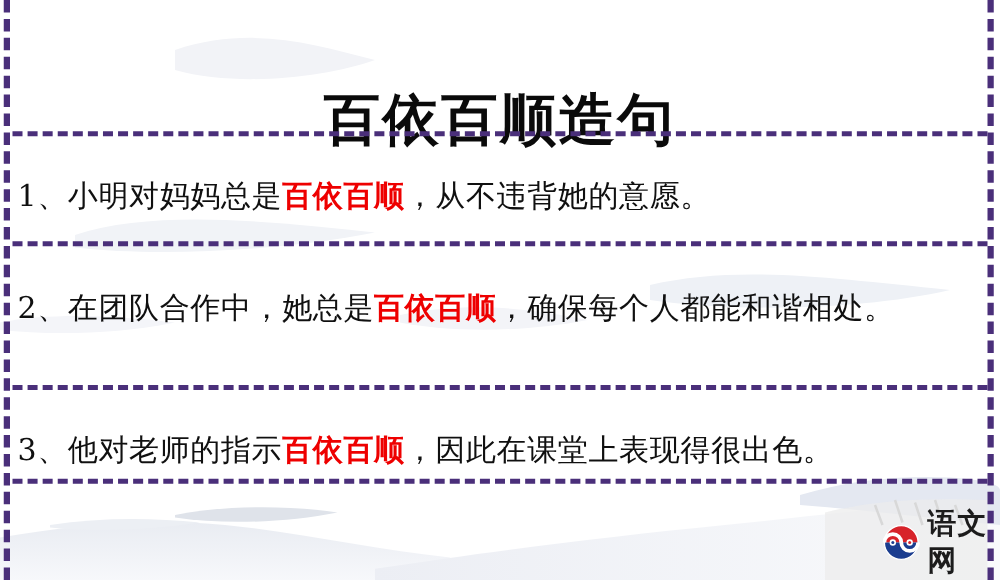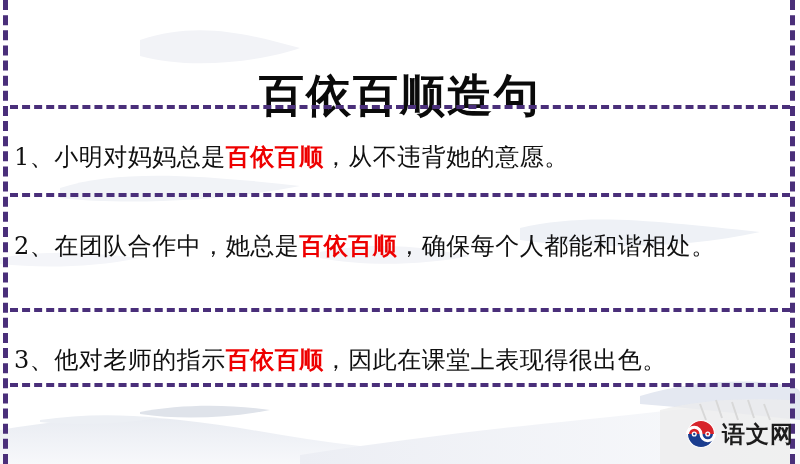--- a/index.html
+++ b/index.html
@@ -93,21 +93,21 @@
   .s3 { top: 328px; }
 
   .idiom {
     color: #ee0000;
     font-weight: 700;
   }
 
   
   .logo {
     position: absolute;
-    left: 686px;
+    left: 706px;
     top: 414px;
     height: 40px;
     display: flex;
     align-items: center;
     z-index: 6;
     justify-content: flex-end;
   }
   .logo-mark {
     width: 30px;
     height: 30px;

